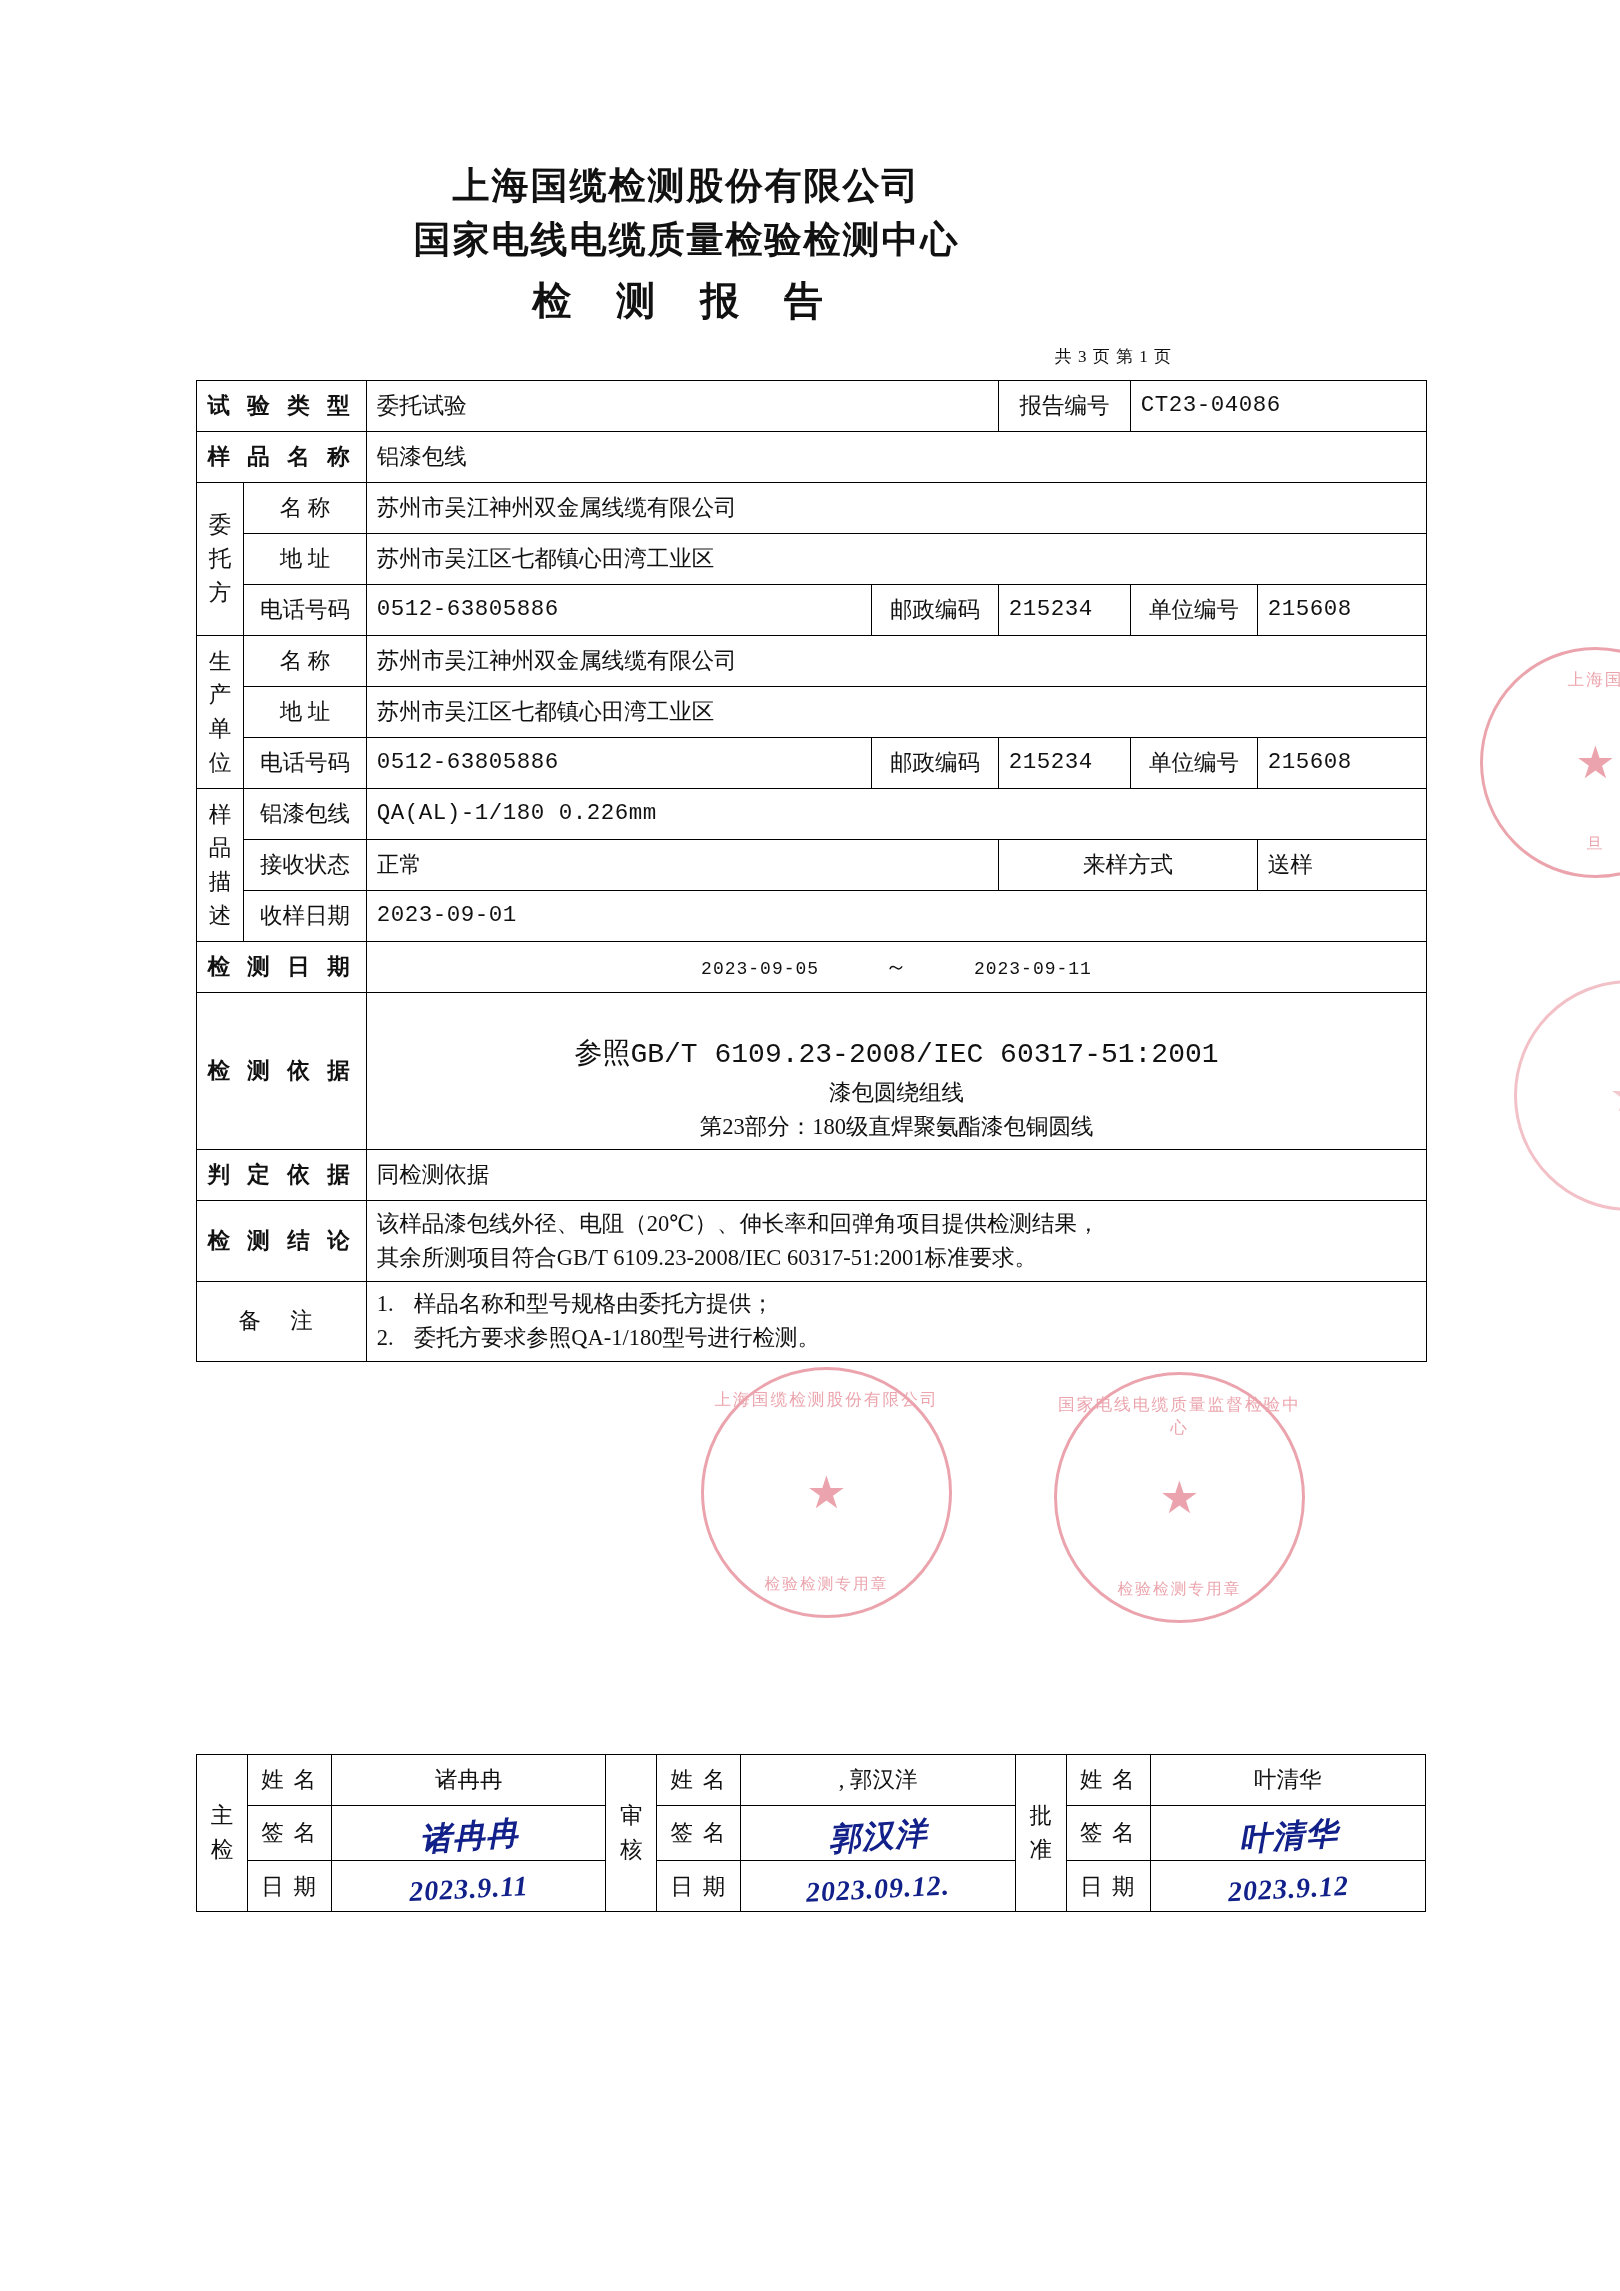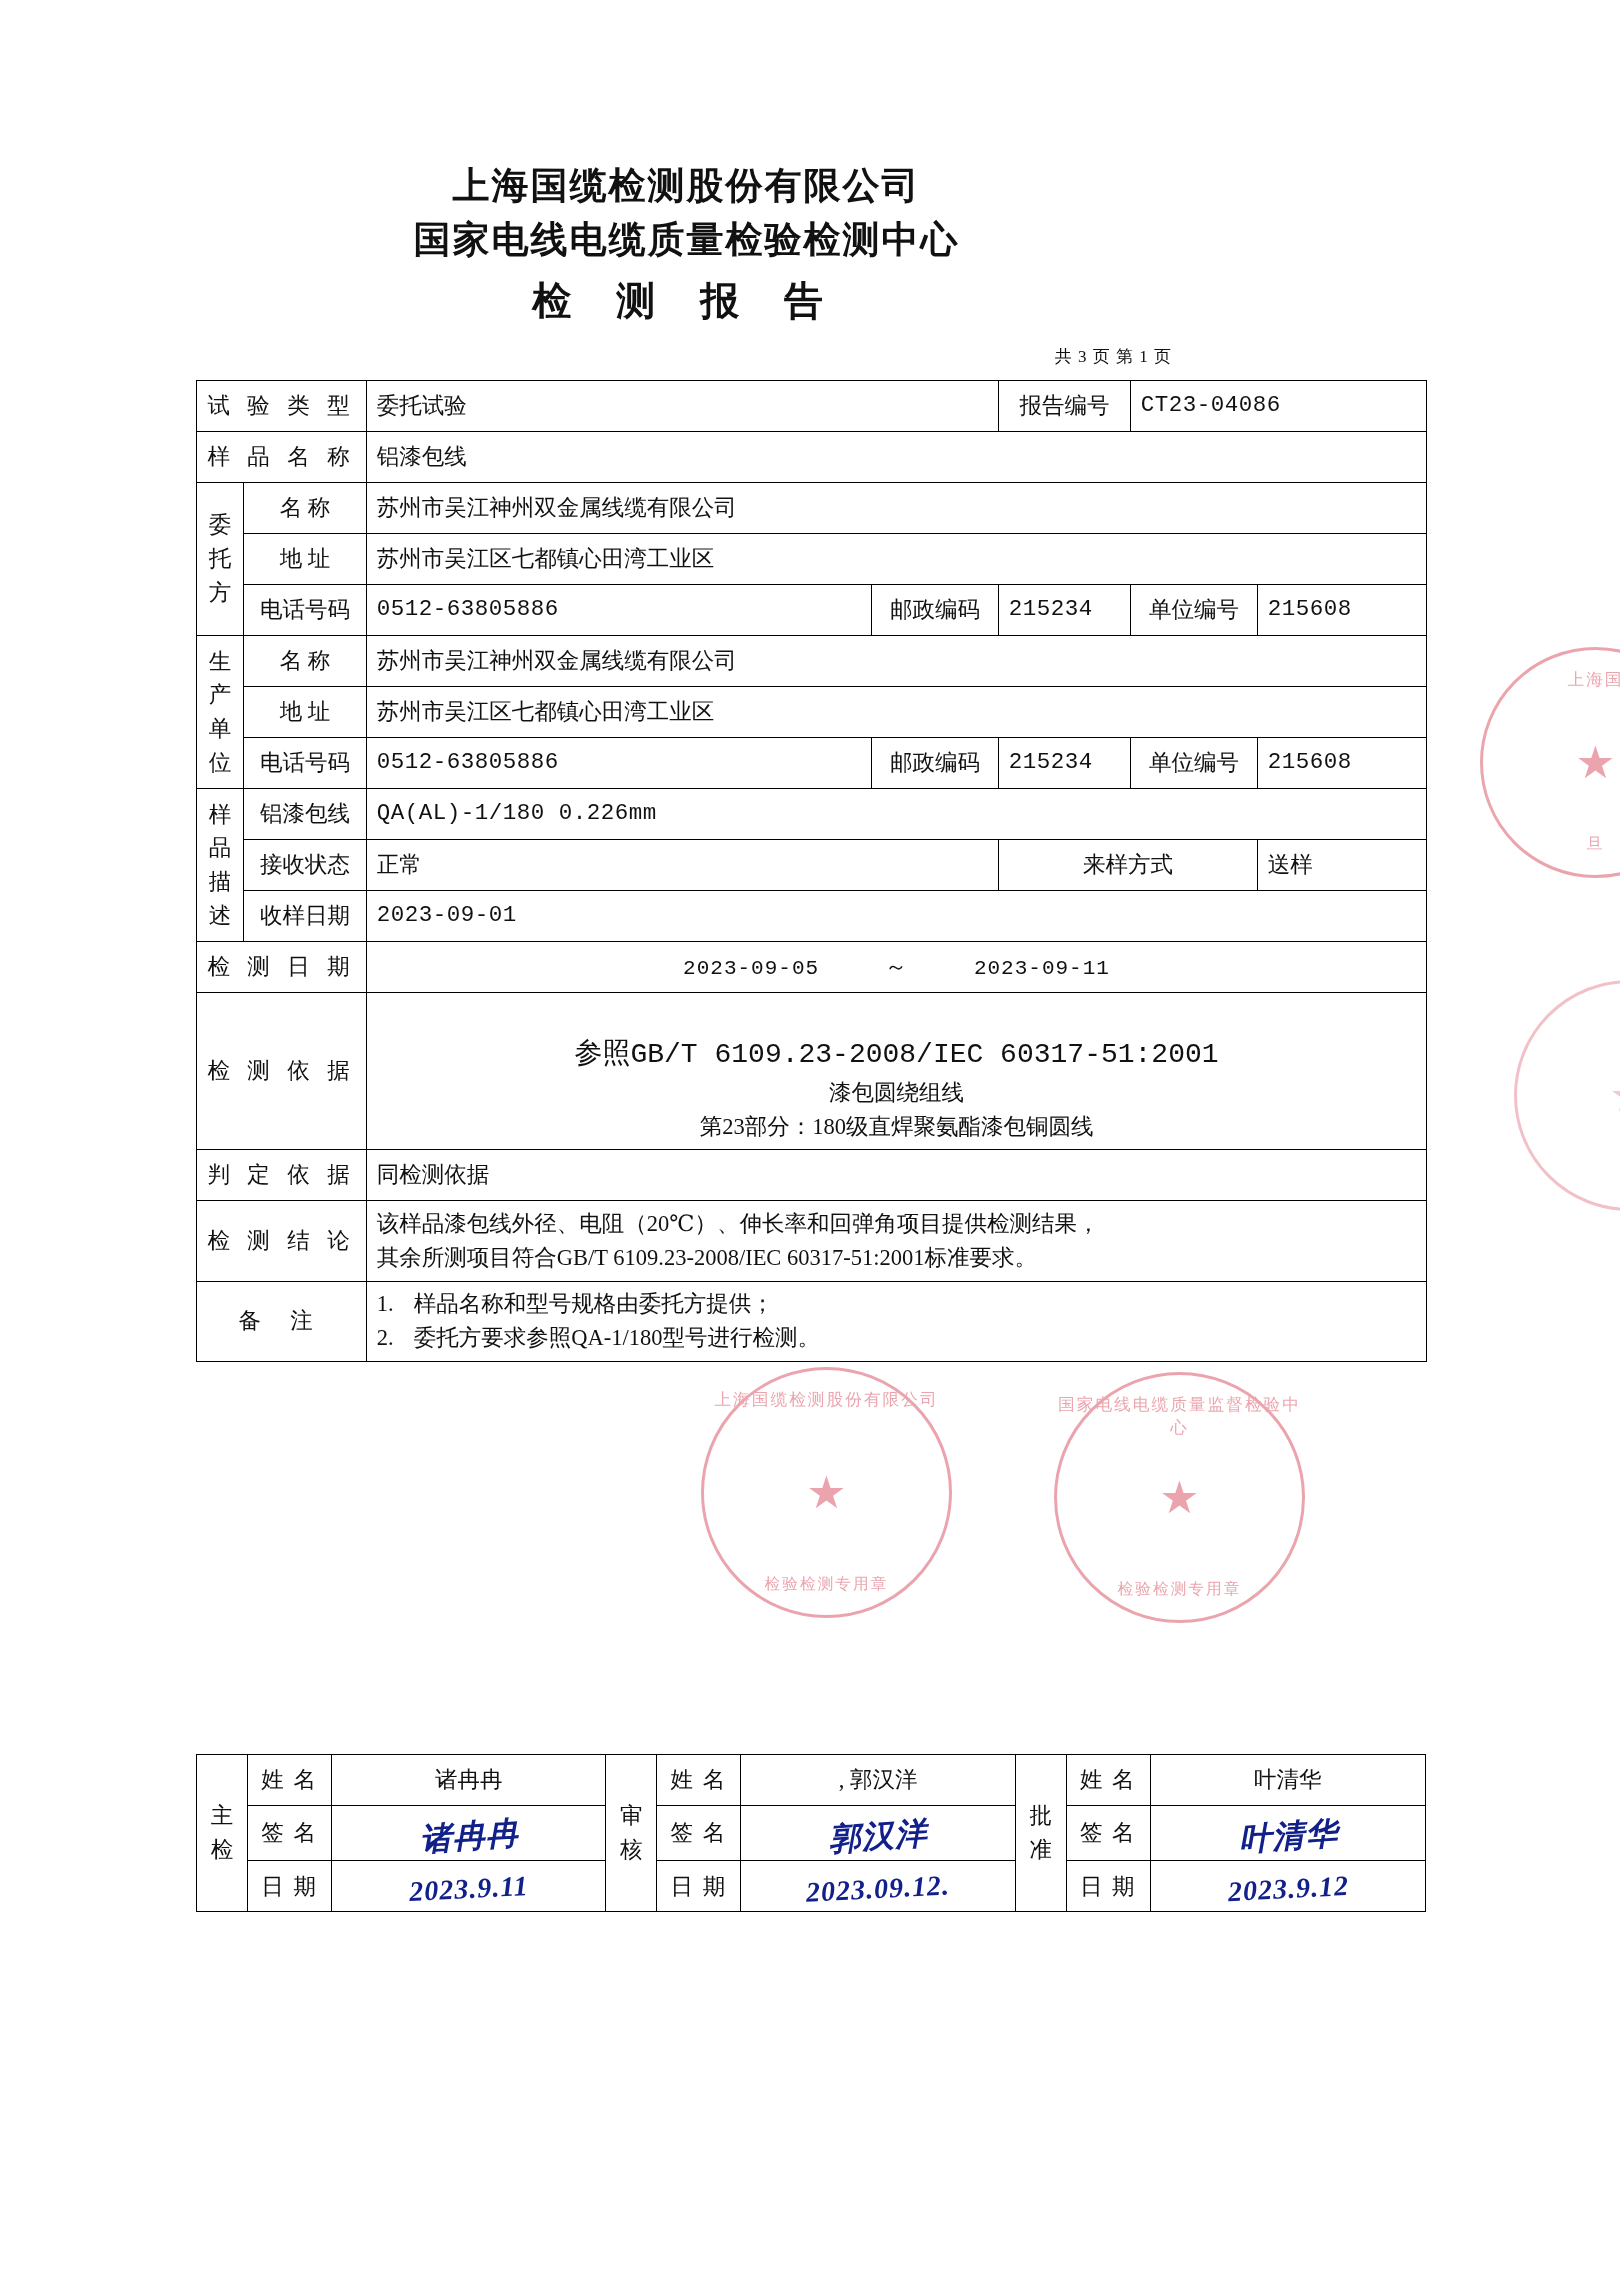--- a/index.html
+++ b/index.html
@@ -76,20 +76,21 @@
     box-sizing: border-box;
   }
   .lbl {
     text-align: center;
     white-space: nowrap;
   }
   .lbl-sp {
     text-align: center;
     letter-spacing: 5.9px;
     white-space: nowrap;
+    font-weight: bold;
   }
   .lbl-sp-wide {
     text-align: center;
     letter-spacing: 11.8px;
     white-space: nowrap;
   }
   .vert {
     text-align: center;
     width: 47px;
     font-size: 22.5px;
@@ -136,21 +137,21 @@
   }
   .remark-line { display: block; }
   .remark-line .num { display: inline-block; width: 37px; }
   .judge-cell { height: 84px; }
   .date-row-cell {
     text-align: center;
     letter-spacing: 1px;
   }
   .date-row-cell .mono {
     font-family: "Liberation Mono", "DejaVu Sans Mono", monospace;
-    font-size: 21px;
+    font-size: 18px;
   }
   .gap { display: inline-block; width: 59px; }
 
   
   .sig-label {
     text-align: center;
     white-space: nowrap;
     font-size: 22.5px;
     letter-spacing: 2px;
     width: 84px;

